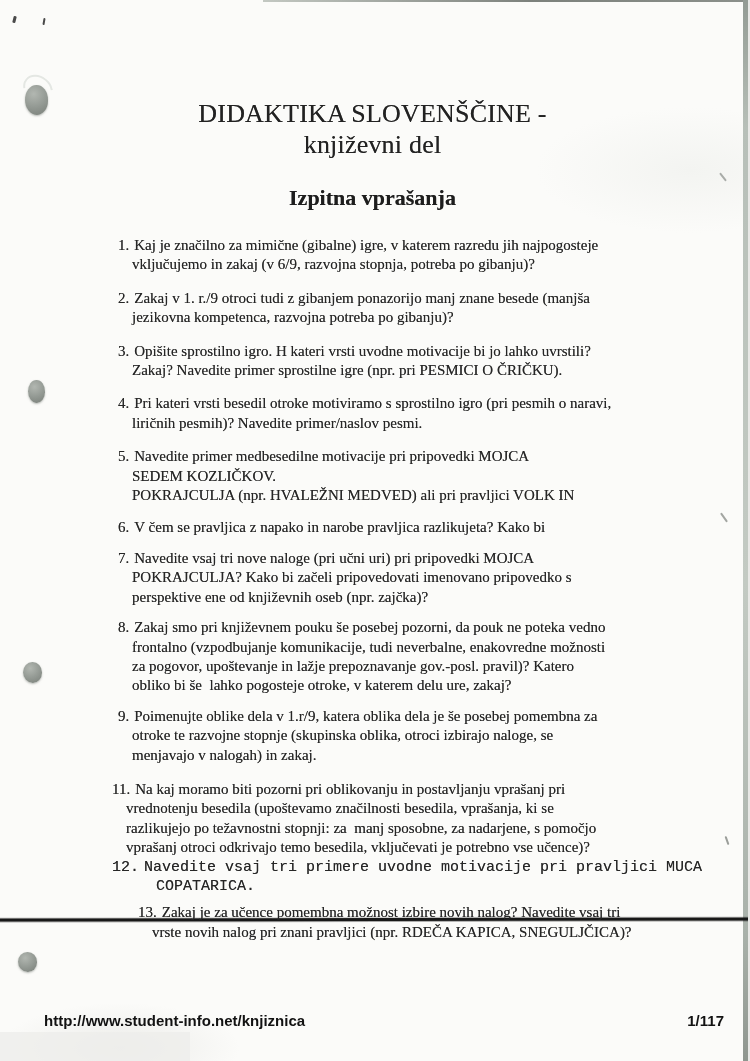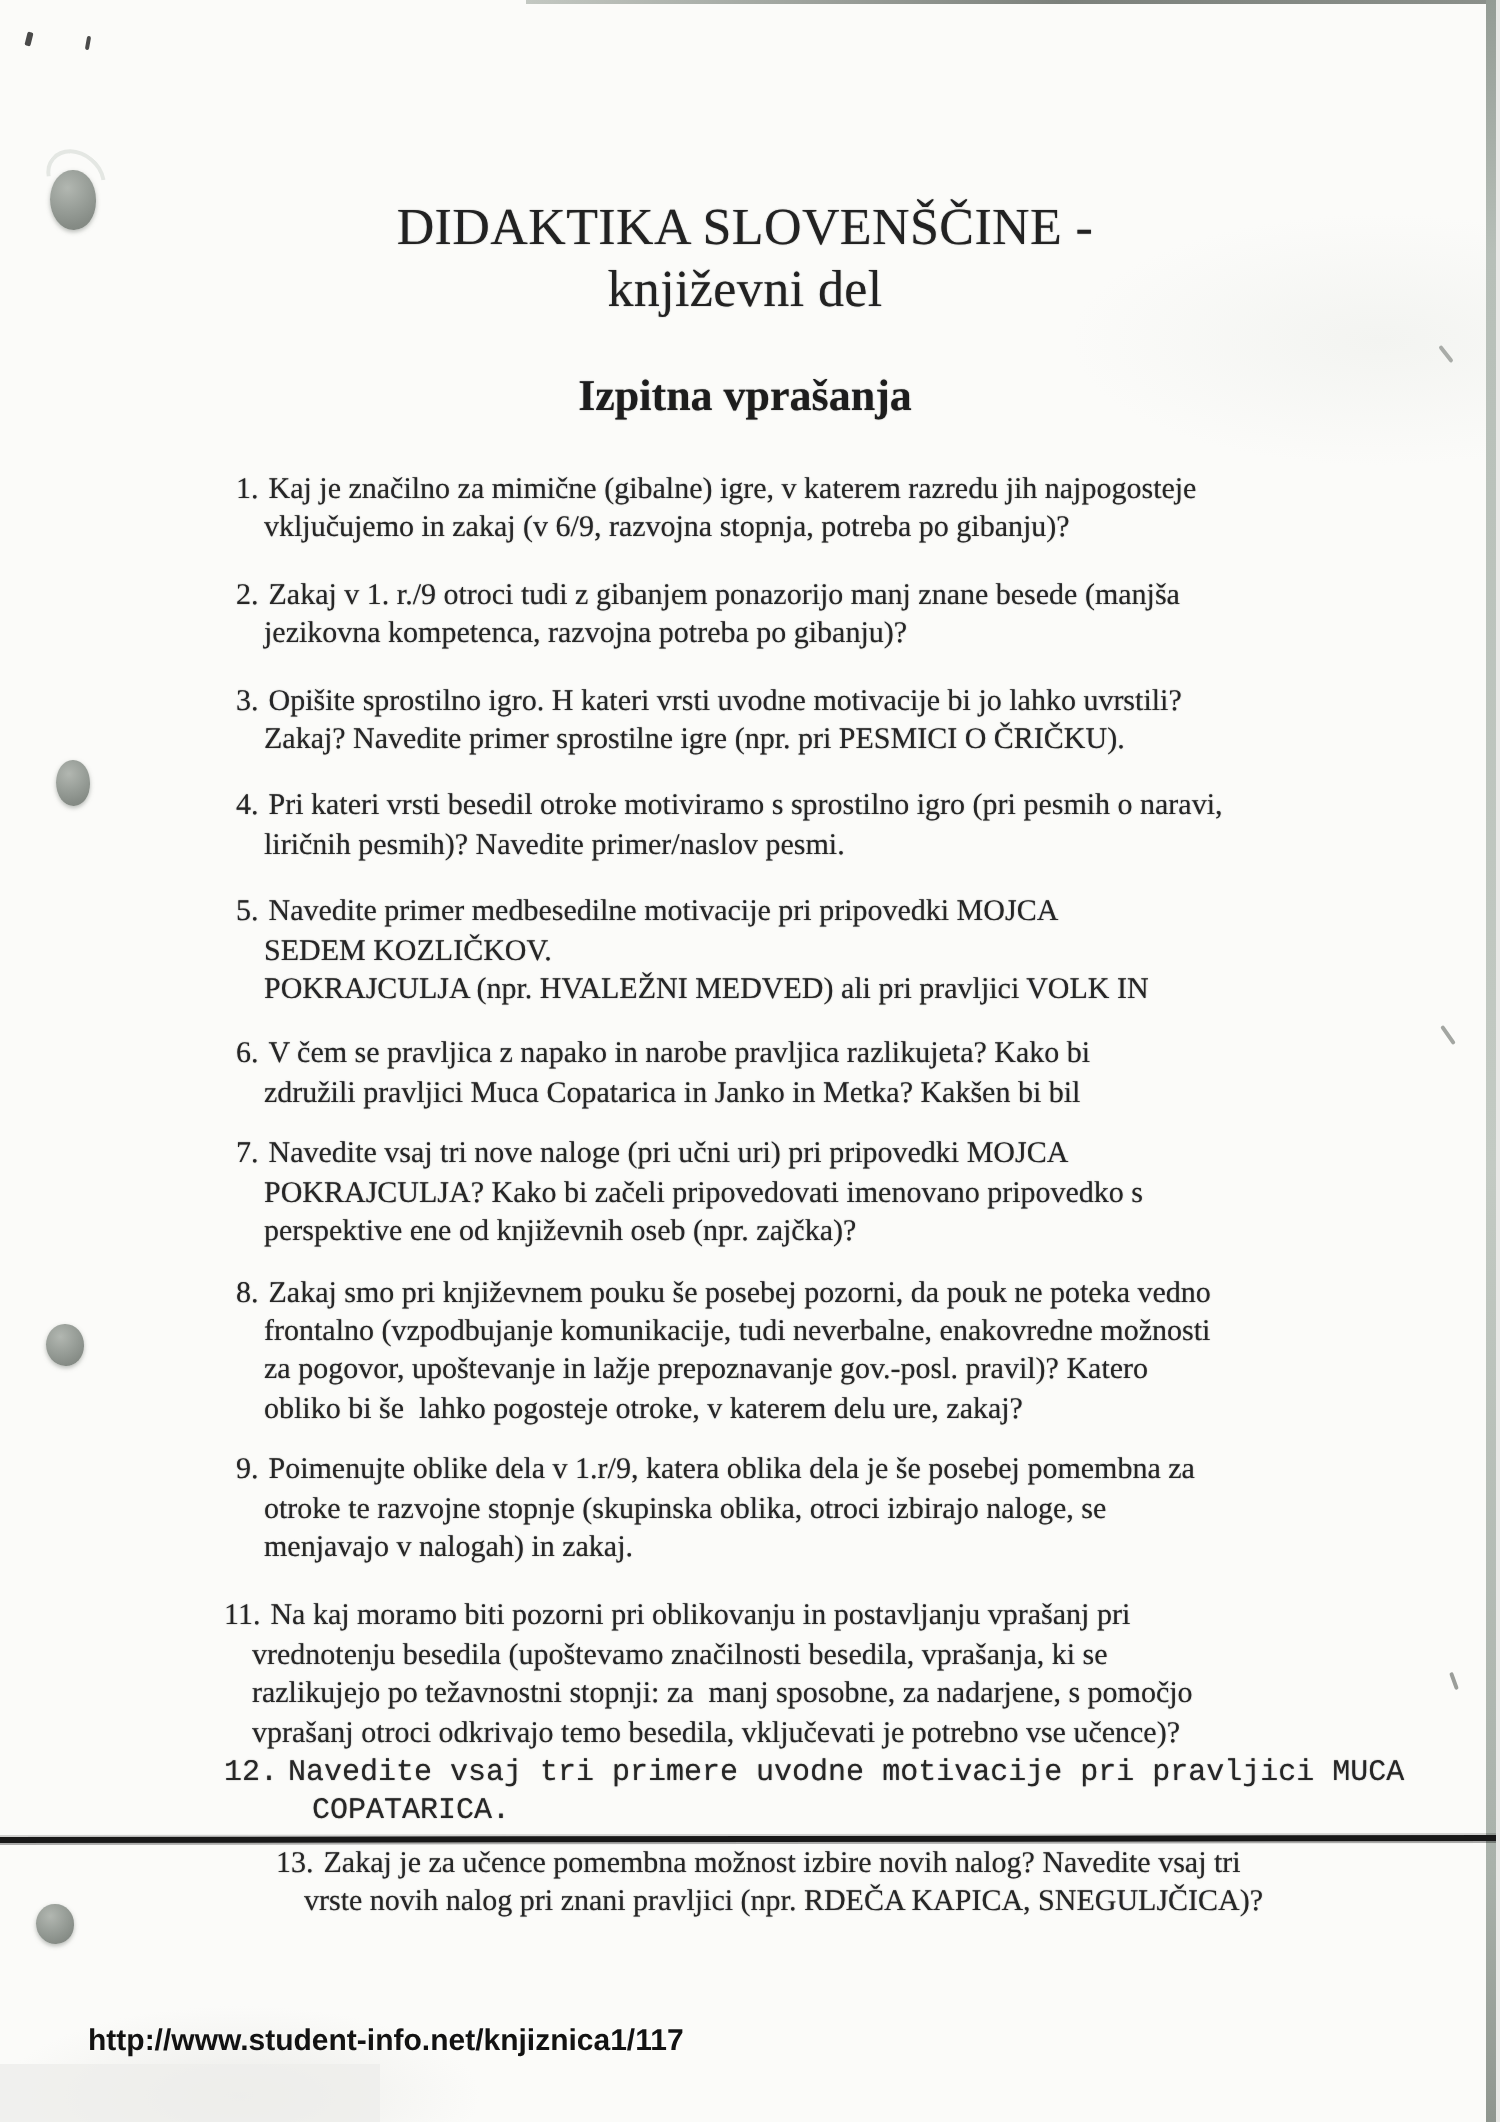--- a/index.html
+++ b/index.html
@@ -56,21 +56,21 @@
   .q-m13{margin-bottom:13px;}
   .q-m11{margin-bottom:11px;}
   .q-m15{margin-bottom:15px;}
   .q-m0{margin-bottom:0;}
   .q-m7{margin-bottom:7px;font-family:Liberation Mono, monospace;}
   .q-widenum{margin-left:-6px;}
   .q-deep-cont .q-line.cont{padding-left:44px;}
   .q-shift{margin-left:20px;}
 
   .footer{position:absolute;left:44px;right:24px;top:1012px;display:flex;
-    align-items:baseline;
+    justify-content:space-between;align-items:baseline;
     font-family:"Liberation Sans", sans-serif;font-weight:bold;font-size:15px;color:#121212;}
 </style>
 </head>
 <body>
 
 <div class="page">
 
   <div class="edge-top"></div>
   <div class="edge-right"></div>
   <div class="bottom-patch"></div>
@@ -114,21 +114,20 @@
         <div class="q-line"><span class="q-num">4.</span>Pri kateri vrsti besedil otroke motiviramo s sprostilno igro (pri pesmih o naravi,</div>
         <div class="q-line cont">liričnih pesmih)? Navedite primer/naslov pesmi.</div>
       </div>
       <div class="question q-m13">
         <div class="q-line"><span class="q-num">5.</span>Navedite primer medbesedilne motivacije pri pripovedki MOJCA</div>
         <div class="q-line cont">SEDEM KOZLIČKOV.</div>
         <div class="q-line cont">POKRAJCULJA (npr. HVALEŽNI MEDVED) ali pri pravljici VOLK IN</div>
       </div>
       <div class="question q-m11">
         <div class="q-line"><span class="q-num">6.</span>V čem se pravljica z napako in narobe pravljica razlikujeta? Kako bi</div>
-        <div class="q-line cont">združili pravljici Muca Copatarica in Janko in Metka? Kakšen bi bil</div>
       </div>
       <div class="question q-m11">
         <div class="q-line"><span class="q-num">7.</span>Navedite vsaj tri nove naloge (pri učni uri) pri pripovedki MOJCA</div>
         <div class="q-line cont">POKRAJCULJA? Kako bi začeli pripovedovati imenovano pripovedko s</div>
         <div class="q-line cont">perspektive ene od književnih oseb (npr. zajčka)?</div>
       </div>
       <div class="question q-m11">
         <div class="q-line"><span class="q-num">8.</span>Zakaj smo pri književnem pouku še posebej pozorni, da pouk ne poteka vedno</div>
         <div class="q-line cont">frontalno (vzpodbujanje komunikacije, tudi neverbalne, enakovredne možnosti</div>
         <div class="q-line cont">za pogovor, upoštevanje in lažje prepoznavanje gov.-posl. pravil)? Katero</div>

